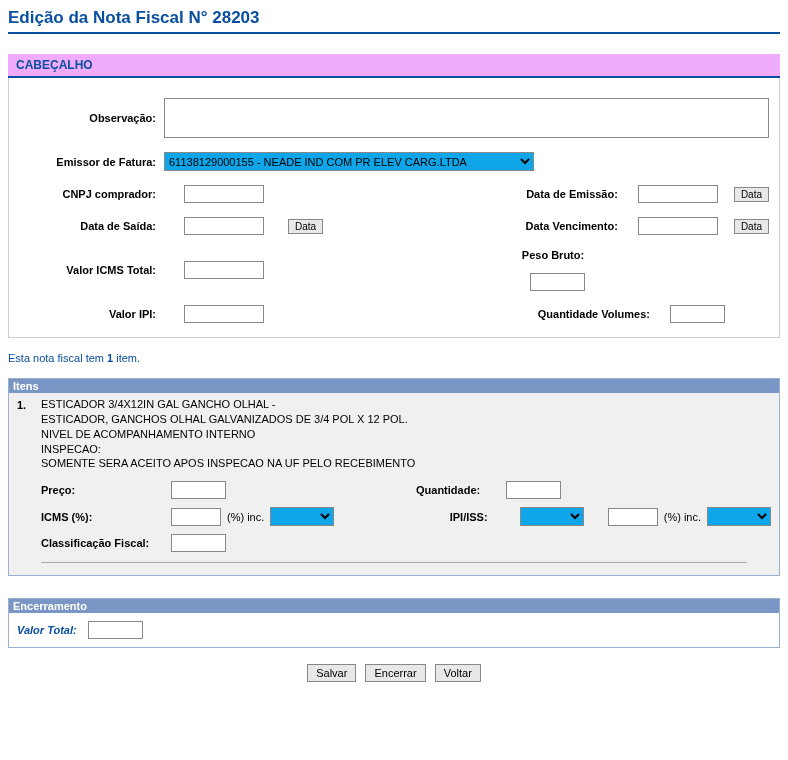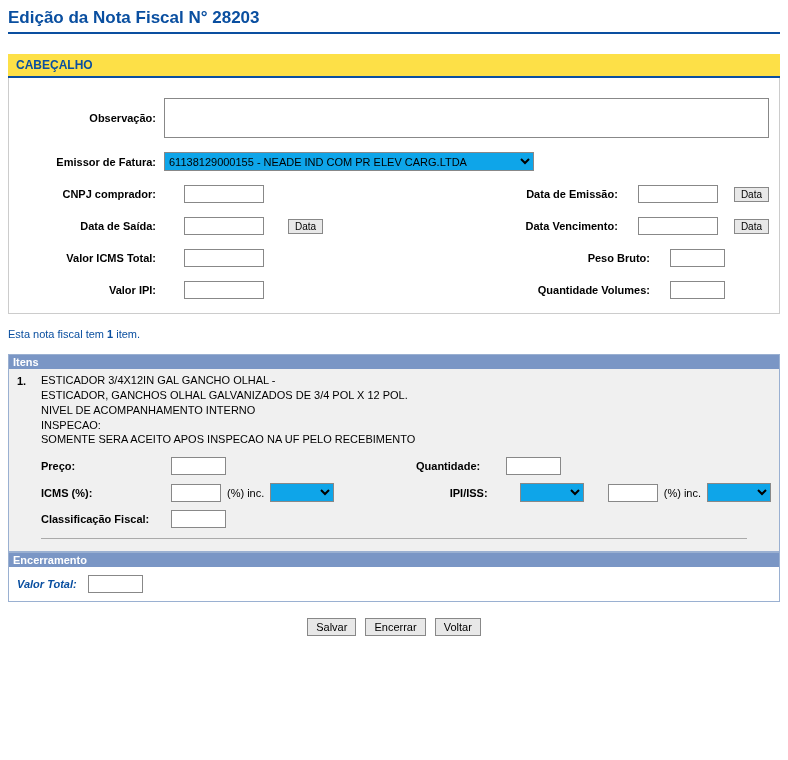--- a/index.html
+++ b/index.html
@@ -17,21 +17,21 @@
     font-weight: bold;
     color: #0a4fa0;
     margin: 0 0 4px 0;
   }
   .title-rule {
     height: 2px;
     background: #0a4fa0;
     margin-bottom: 20px;
   }
   .section-header {
-    background: #fde047;
+    background: #f0abfc;
     color: #0a4fa0;
     font-weight: bold;
     font-size: 12px;
     padding: 4px 8px;
     border-bottom: 2px solid #0a4fa0;
   }
   .cabecalho-body {
     padding: 20px 10px 10px 10px;
     border: 1px solid #ccc;
     border-top: none;
@@ -125,20 +125,21 @@
   .flbl { font-weight: bold; padding-right: 6px; }
   .flbl.w120 { width: 130px; }
   .gap20 { width: 24px; }
   .suffix { margin: 0 6px; }
   hr.item-sep {
     margin: 10px 24px 0 24px;
     border: none;
     border-top: 1px solid #aaa;
   }
   .encerramento-block {
+    margin-top: 22px;
     border: 1px solid #9ab0d1;
   }
   .encerramento-header {
     background: #7a96c5;
     color: #fff;
     font-weight: bold;
     font-size: 11px;
     padding: 1px 4px;
   }
   .encerramento-body {
@@ -201,21 +202,21 @@
       <input class="inp-text w80" value="" style="">
       <button class="btn-data">Data</button>
     </div>
   </div>
 
   <div class="row two-col">
     <div class="col-left">
       <div class="lbl w140">Valor ICMS Total:</div>
       <input class="inp-text w80" value="" style="">
     </div>
-    <div class="col-right" style="padding-right:44px;">
+    <div class="col-right" style="padding-right:44px;flex-direction:column;">
       <div class="lbl">Peso Bruto:</div>
       <input class="inp-text w55" value="" style="">
     </div>
   </div>
 
   <div class="row two-col" style="margin-bottom:4px;">
     <div class="col-left">
       <div class="lbl w140">Valor IPI:</div>
       <input class="inp-text w80" value="" style="">
     </div>

